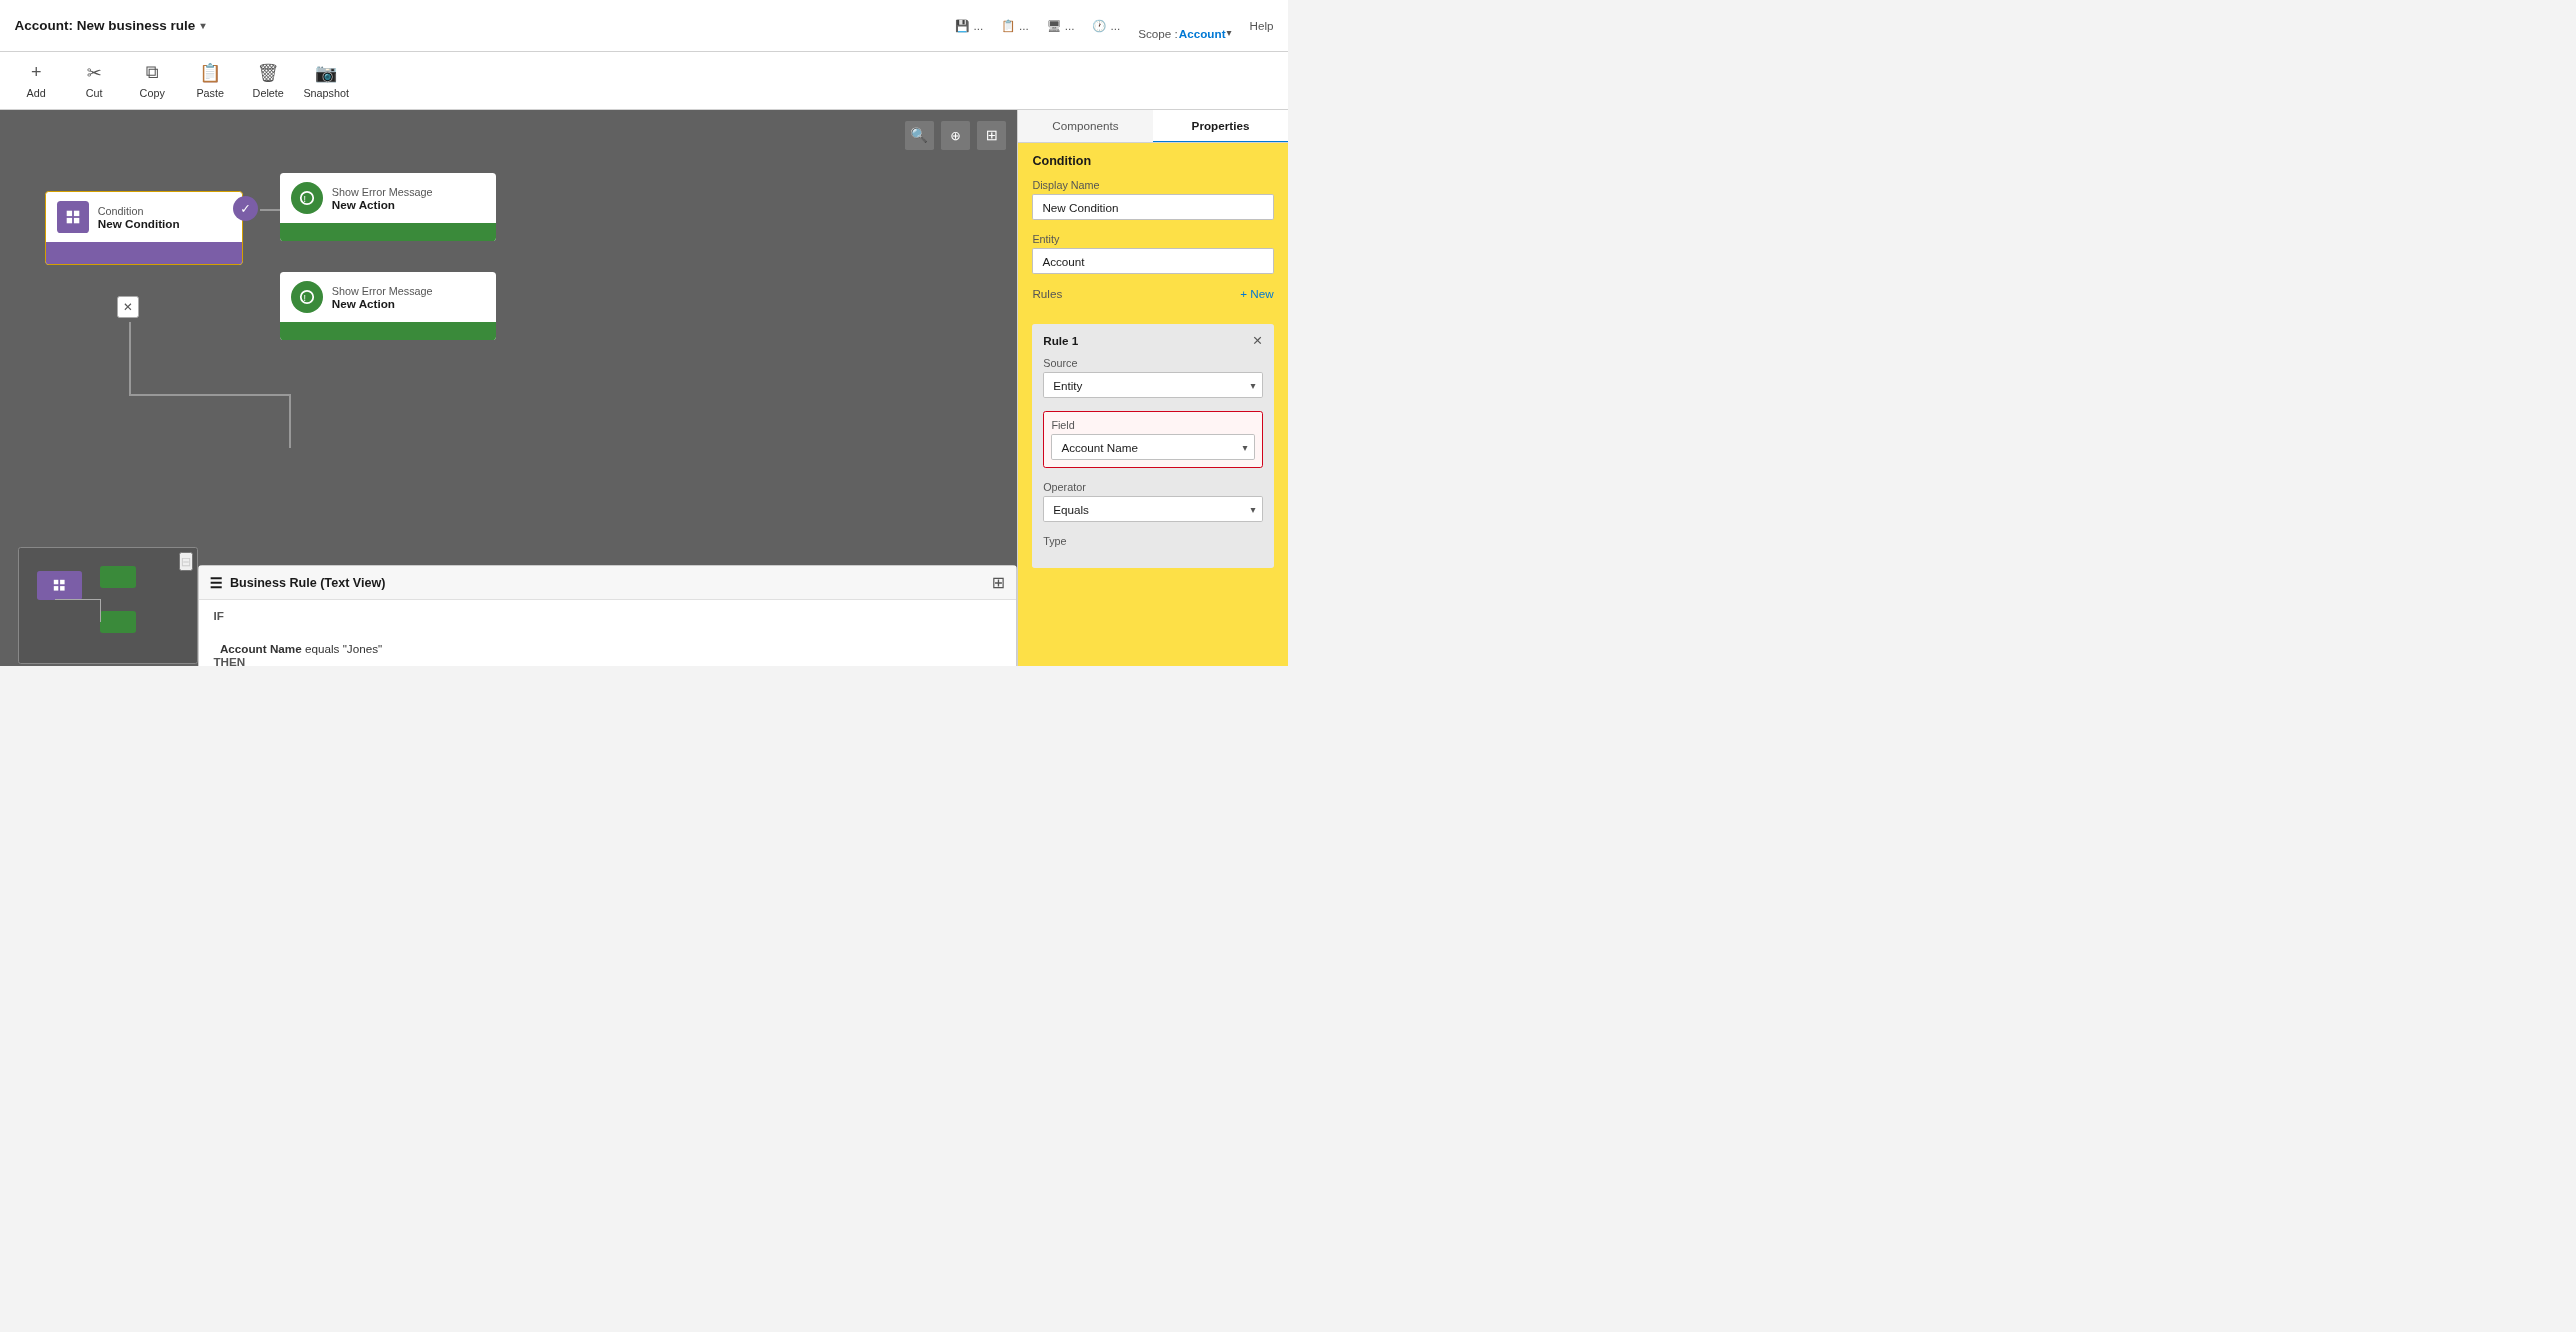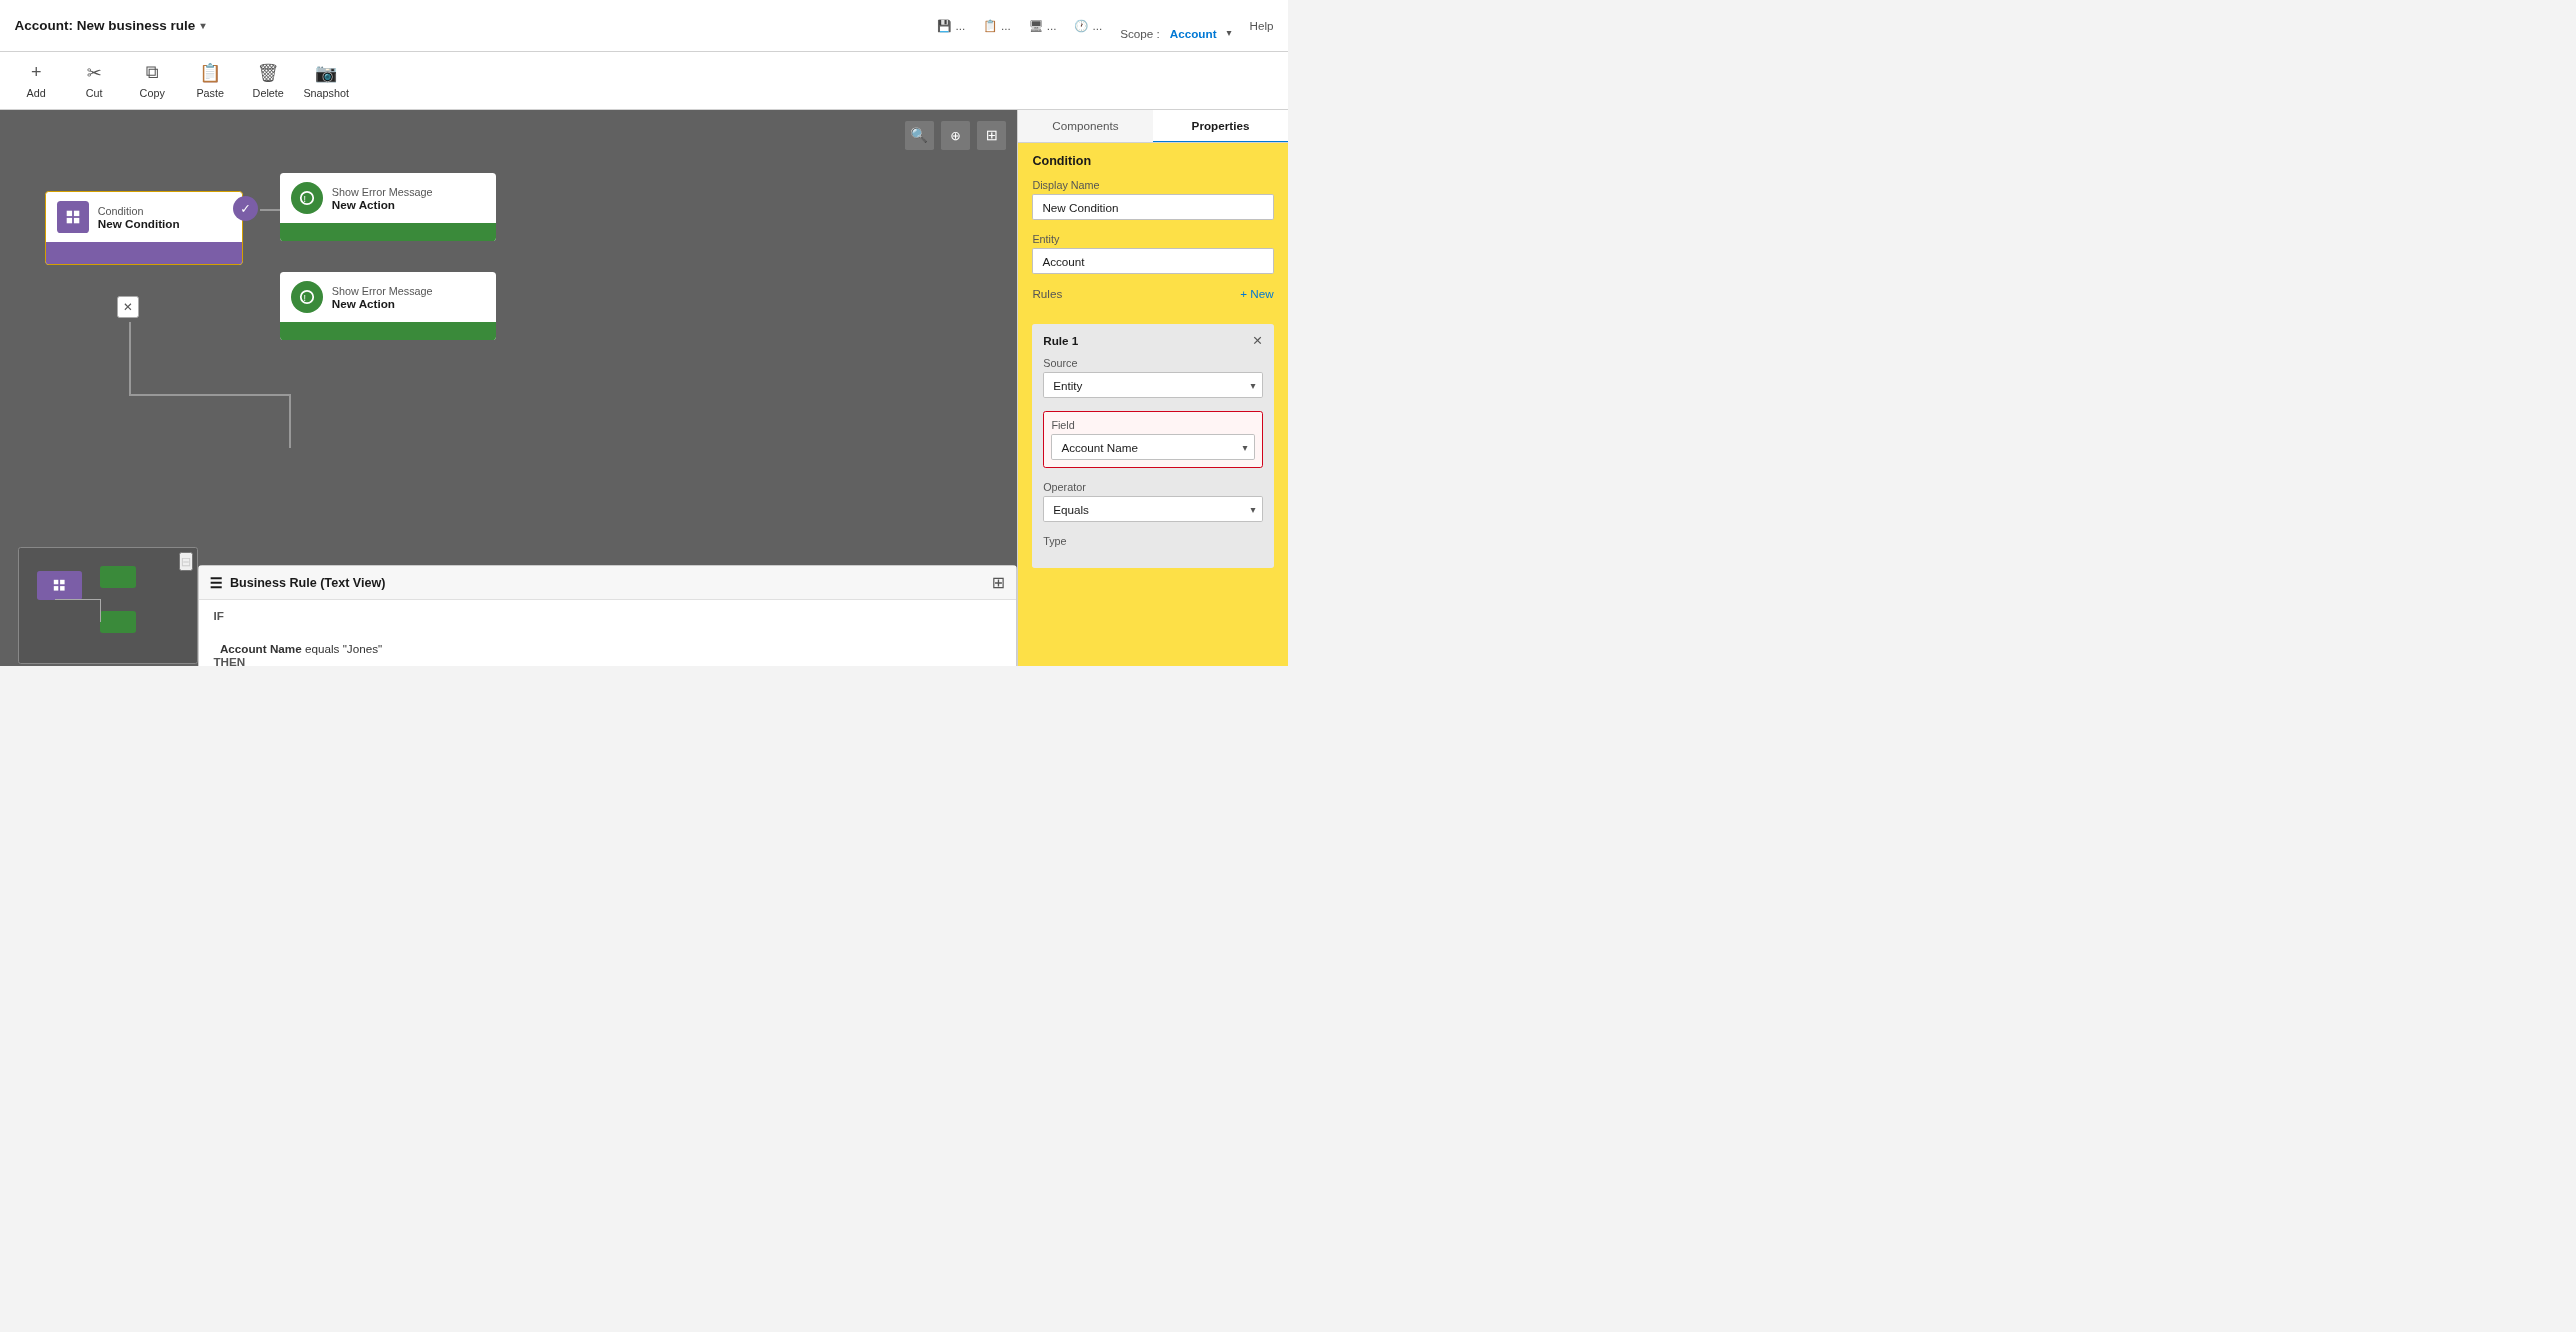--- a/index.html
+++ b/index.html
@@ -5,21 +5,21 @@
     * { box-sizing: border-box; margin: 0; padding: 0; }
     body { font-family: 'Segoe UI', Arial, sans-serif; font-size: 12.6px; background: #f3f3f3; overflow: hidden; width: 1288px; height: 666px; }
 
     
     .title-bar {
       display: flex; align-items: center; justify-content: space-between;
       padding: 0 14.4px; height: 52px; background: #fff; border-bottom: 0.9px solid #d1d1d1;
     }
     .title-bar-left { display: flex; align-items: center; gap: 5.4px; font-size: 13.5px; font-weight: 600; color: #1a1a1a; }
     .title-bar-right { display: flex; align-items: center; gap: 18px; color: #555; font-size: 11.7px; }
-    .title-bar-right .scope-btn { display: flex; align-items: flex-start; gap: 10px; margin-top: 16px; }
+    .title-bar-right .scope-btn { display: flex; align-items: flex-start; gap: 1px; margin-top: 16px; }
     .chevron-down { font-size: 10px; color: #555; }
 
     
     .toolbar {
       display: flex; align-items: center; gap: 0;
       padding: 3.6px 7.2px; height: 58px; background: #fff; border-bottom: 0.9px solid #d1d1d1;
     }
     .toolbar-btn {
       display: flex; flex-direction: column; align-items: center; justify-content: center;
       width: 58px; height: 51px; cursor: pointer; border: none; background: transparent;

